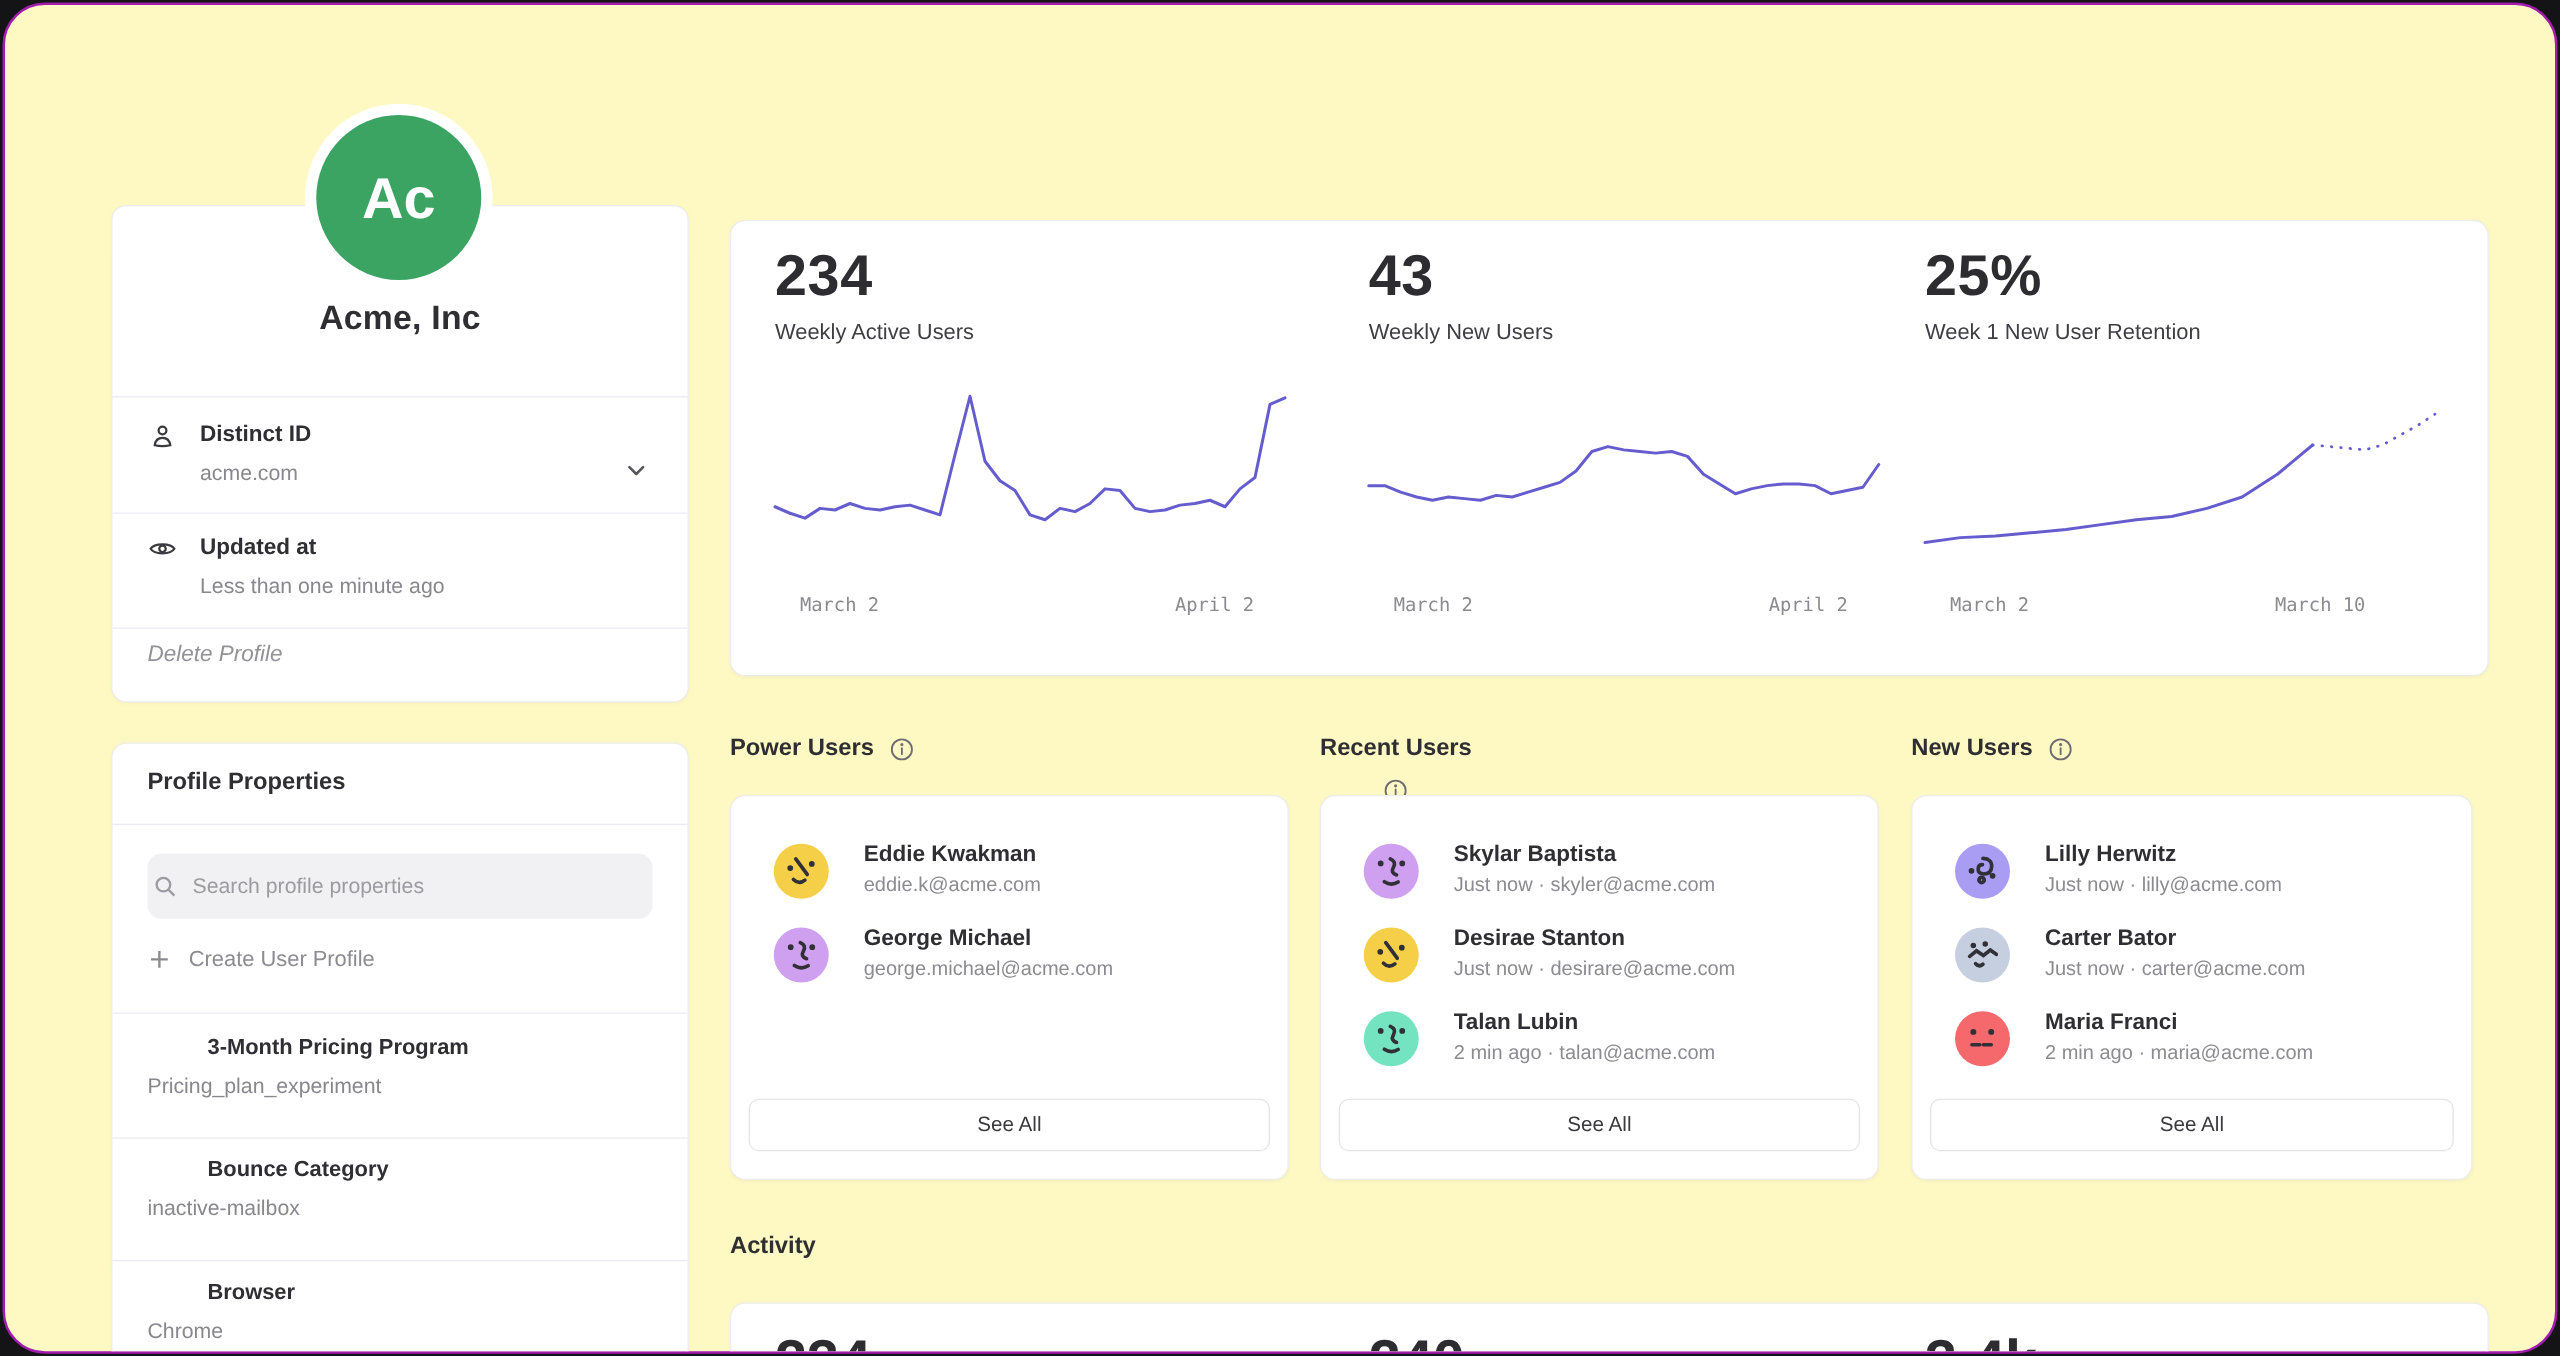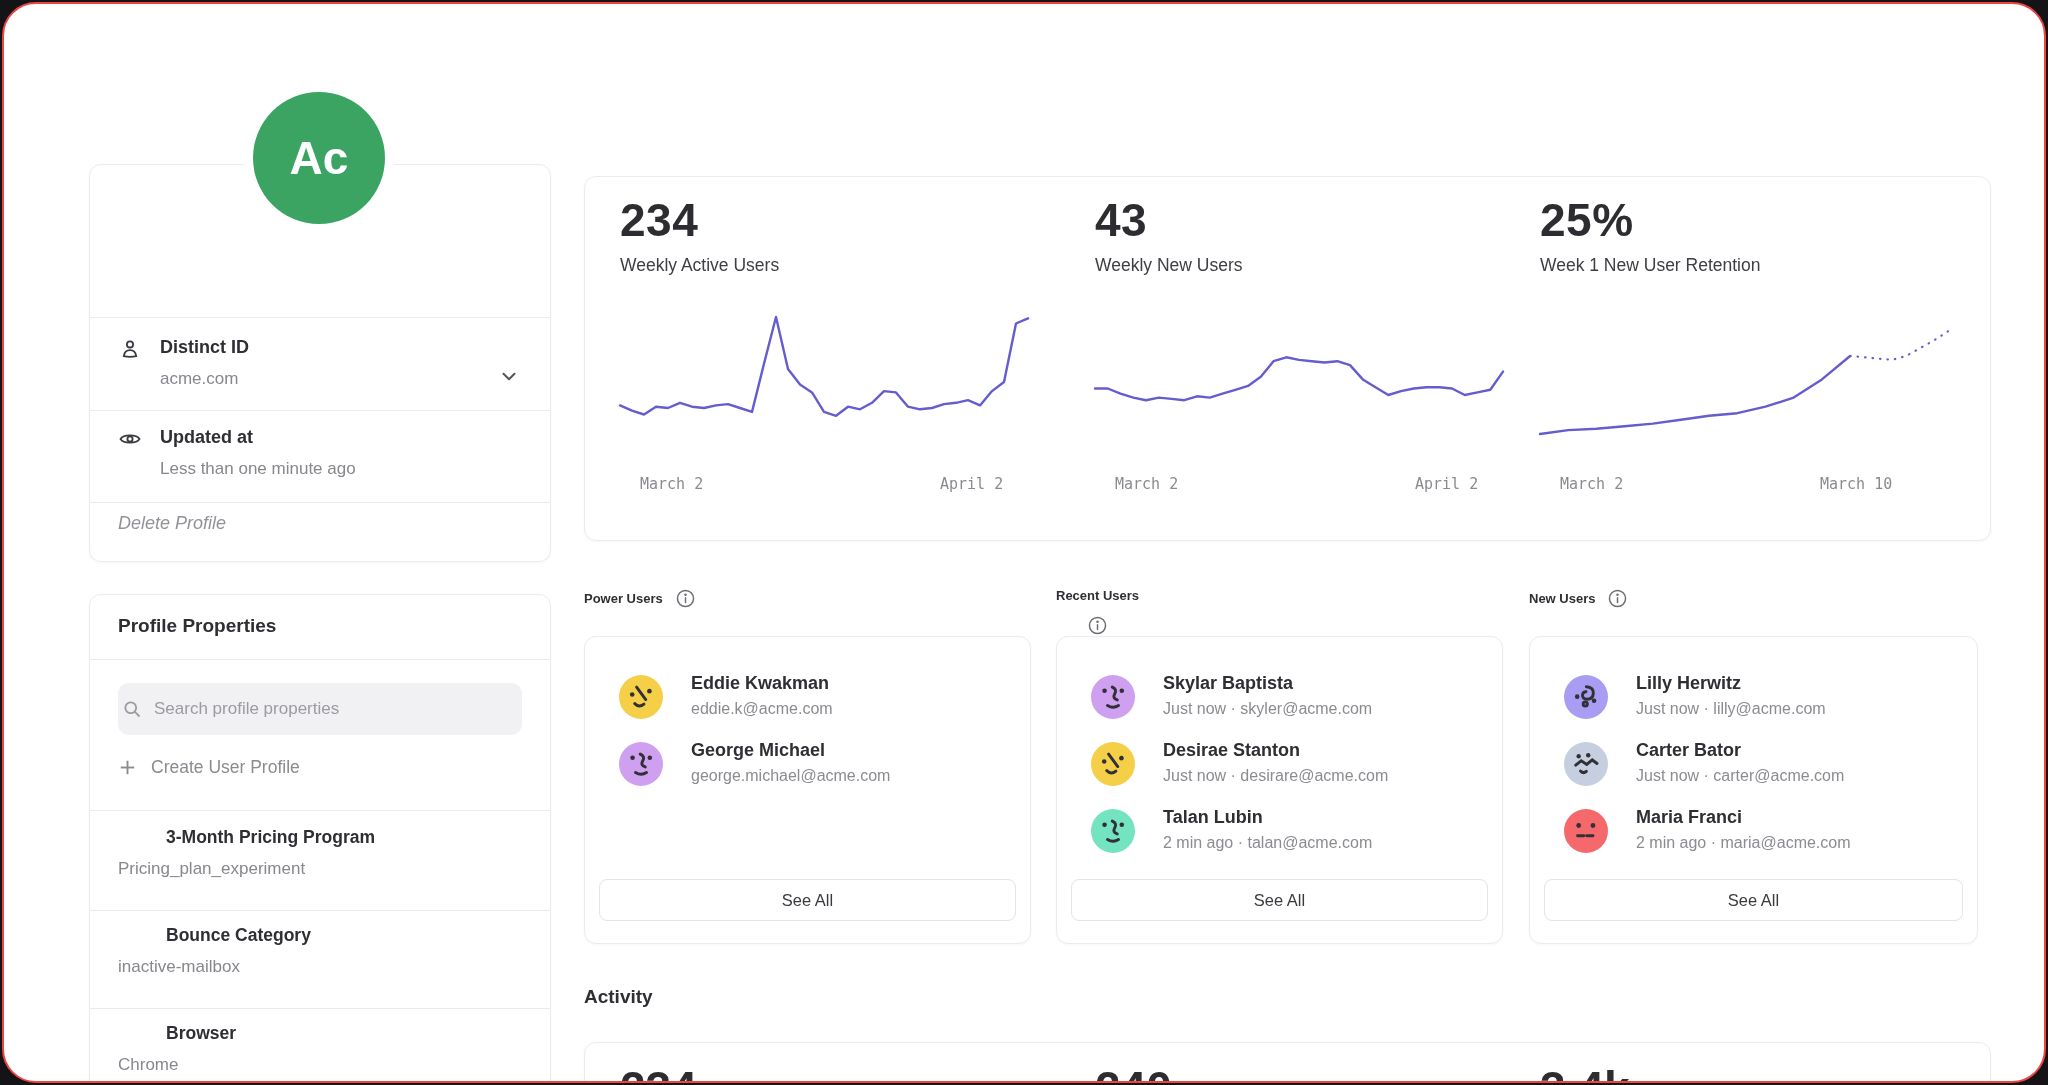--- a/index.html
+++ b/index.html
@@ -1,18 +1,18 @@
 <!DOCTYPE html>
 <html><head>
 <meta charset="utf-8">
 <style>
   html,body{margin:0;padding:0;background:#141416;width:2048px;height:1085px;overflow:hidden;
     font-family:"Liberation Sans", sans-serif;-webkit-font-smoothing:antialiased;}
-  .frame{position:absolute;left:2px;top:2px;right:2px;bottom:2px;background:#ffffff;
-    border:2px solid #ef4444;border-radius:34px;overflow:hidden;}
+  .frame{position:absolute;left:2px;top:2px;right:2px;bottom:2px;background:#fef9c3;
+    border:2px solid #a21caf;border-radius:34px;overflow:hidden;}
   .abs{position:absolute;}
   .card{background:#fff;border:1px solid #ececef;border-radius:12px;
     box-shadow:0 1px 3px rgba(30,30,60,.04);}
   
   .avatar{position:absolute;left:249px;top:88px;width:132px;height:132px;border-radius:50%;
     display:flex;align-items:center;justify-content:center;color:#fff;font-size:46px;font-weight:700;
     box-shadow:0 0 0 9px #fff;z-index:5;}
   .profile-card{left:85px;top:160px;width:460px;height:396px;}
   .profile-name{position:absolute;top:74px;left:0;right:0;text-align:center;font-size:27px;
     font-weight:700;color:#2e2e33;letter-spacing:.2px;}
@@ -43,21 +43,21 @@
   
   .stats-card{left:580px;top:172px;width:1405px;height:363px;}
   .statcol{position:absolute;top:0;width:430px;height:100%;}
   .stat-number{position:absolute;top:16px;left:0;font-size:46px;font-weight:700;color:#2c2c31;letter-spacing:.5px;}
   .stat-label{position:absolute;top:78px;left:0;font-size:17.5px;color:#3e3e44;}
   .chart{position:absolute;top:120px;left:-6px;}
   .axis{position:absolute;top:298px;left:0;right:0;height:22px;font-family:"DejaVu Sans Mono","Liberation Mono",monospace;
     font-size:15px;color:#8a8a90;}
   .axis .l{position:absolute;left:20px;} .axis .r{position:absolute;}
   
-  .sec-header{position:absolute;display:flex;align-items:center;gap:12px;font-size:13px;
+  .sec-header{position:absolute;display:flex;align-items:center;gap:12px;font-size:19px;
     font-weight:700;color:#2e2e33;}
   .info-i{width:21px;height:21px;color:#6d6d73;cursor:pointer;}
   .user-card{top:632px;height:306px;}
   .urow{position:absolute;left:34px;right:34px;height:56px;cursor:pointer;}
   .uavatar{position:absolute;left:0;top:2px;width:44px;height:44px;border-radius:50%;}
   .uname{position:absolute;left:72px;top:0;font-size:18px;font-weight:700;color:#2e2e33;}
   .usub{position:absolute;left:72px;top:27px;font-size:16px;color:#8b8b91;}
   .seeall{position:absolute;left:14px;right:14px;top:242px;height:40px;background:#fff;
     border:1px solid #e4e4e8;border-radius:8px;display:flex;align-items:center;justify-content:center;
     font-size:16.5px;color:#3a3a3f;cursor:pointer;}
@@ -67,20 +67,21 @@
   svg{display:block;}
 </style>
 </head>
 <body>
 
 <div class="frame">
 
   <div class="avatar" id="avatar" style="background: rgb(59, 164, 99);">Ac</div>
 
   <div class="card abs profile-card">
+    <div class="profile-name">Acme, Inc</div>
     <div class="divider" style="top:152px"></div>
     <div id="profile-rows">
         <div class="prow" style="top: 170px;">
           <span class="ricon">
             <svg width="24" height="24" viewBox="0 0 24 24" fill="none" stroke="currentColor" stroke-width="1.8" stroke-linecap="round">
               <circle cx="12" cy="7.4" r="3.1"></circle>
               <path d="M5.8 19.2c.5-4 2.9-6 6.2-6s5.7 2 6.2 6c-4.1.9-8.3.9-12.4 0z"></path>
             </svg>
           </span>
      <span class="rlabel">Distinct ID</span>

